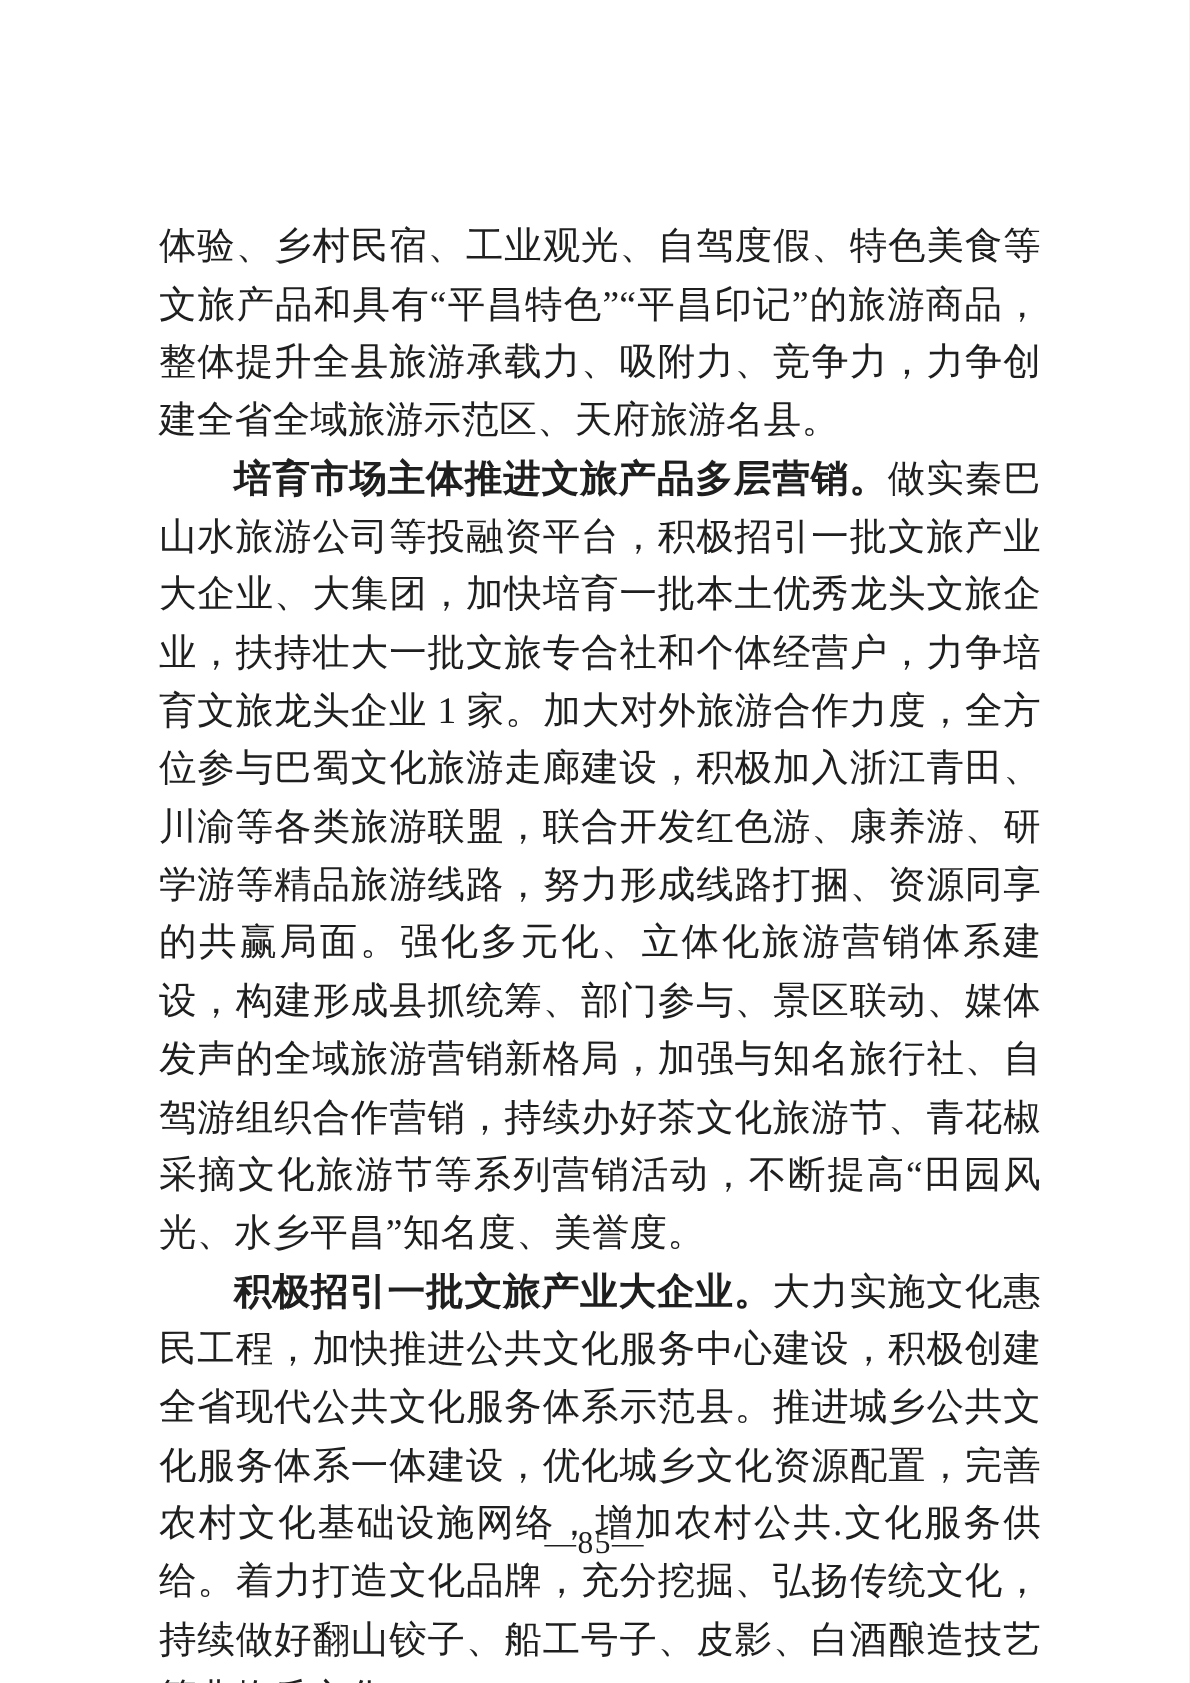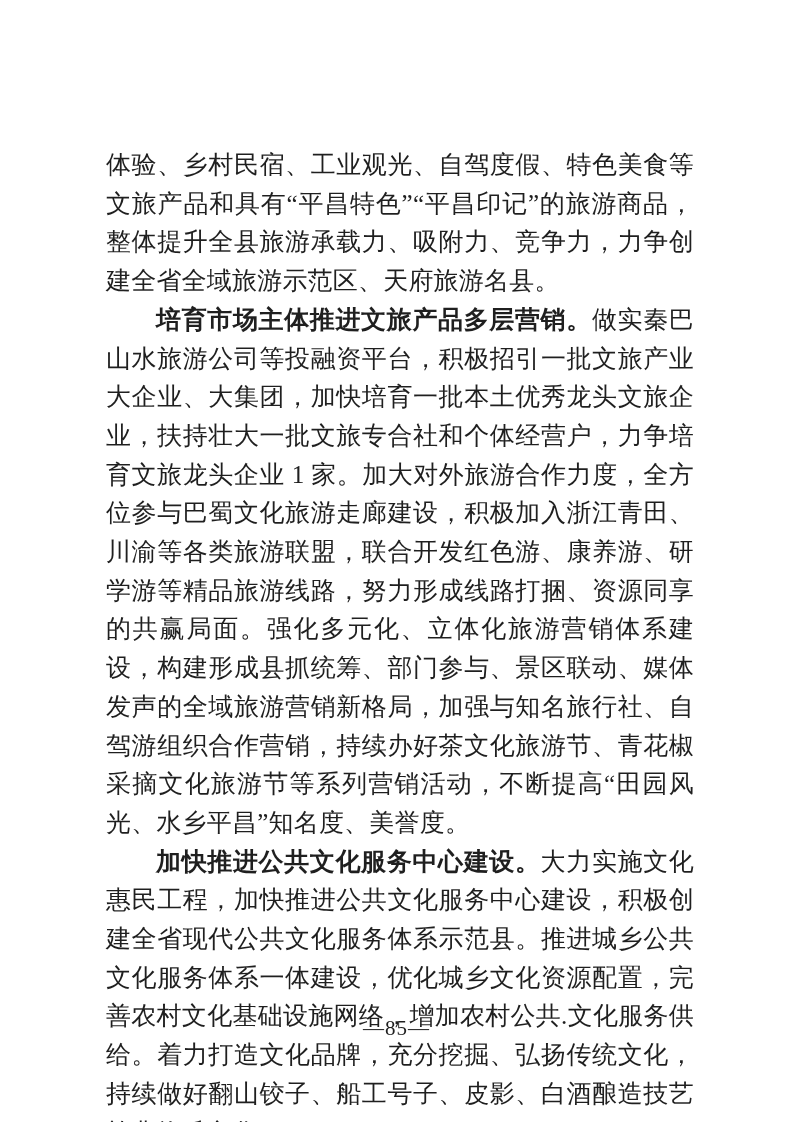--- a/index.html
+++ b/index.html
@@ -49,18 +49,18 @@
     letter-spacing: 1px;
   }
 </style>
 </head>
 <body>
 
 <div class="page">
   <div class="body-text">
     <p class="para"><span class="lead"></span><span>体验、乡村民宿、工业观光、自驾度假、特色美食等文旅产品和具有“平昌特色”“平昌印记”的旅游商品，整体提升全县旅游承载力、吸附力、竞争力，力争创建全省全域旅游示范区、天府旅游名县。</span></p>
     <p class="para indent"><span class="lead">培育市场主体推进文旅产品多层营销。</span><span>做实秦巴山水旅游公司等投融资平台，积极招引一批文旅产业大企业、大集团，加快培育一批本土优秀龙头文旅企业，扶持壮大一批文旅专合社和个体经营户，力争培育文旅龙头企业 1 家。加大对外旅游合作力度，全方位参与巴蜀文化旅游走廊建设，积极加入浙江青田、川渝等各类旅游联盟，联合开发红色游、康养游、研学游等精品旅游线路，努力形成线路打捆、资源同享的共赢局面。强化多元化、立体化旅游营销体系建设，构建形成县抓统筹、部门参与、景区联动、媒体发声的全域旅游营销新格局，加强与知名旅行社、自驾游组织合作营销，持续办好茶文化旅游节、青花椒采摘文化旅游节等系列营销活动，不断提高“田园风光、水乡平昌”知名度、美誉度。</span></p>
-    <p class="para indent"><span class="lead">加快推进公共文化服务中心建设。</span><span>大力实施文化惠民工程，加快推进公共文化服务中心建设，积极创建全省现代公共文化服务体系示范县。推进城乡公共文化服务体系一体建设，优化城乡文化资源配置，完善农村文化基础设施网络，增加农村公共.文化服务供给。着力打造文化品牌，充分挖掘、弘扬传统文化，持续做好翻山铰子、船工号子、皮影、白酒酿造技艺等非物质文化</span></p>
+    <p class="para indent"><span class="lead">积极招引一批文旅产业大企业。</span><span>大力实施文化惠民工程，加快推进公共文化服务中心建设，积极创建全省现代公共文化服务体系示范县。推进城乡公共文化服务体系一体建设，优化城乡文化资源配置，完善农村文化基础设施网络，增加农村公共.文化服务供给。着力打造文化品牌，充分挖掘、弘扬传统文化，持续做好翻山铰子、船工号子、皮影、白酒酿造技艺等非物质文化</span></p>
   </div>
   <div class="footer">
     <span>—85—</span>
   </div>
 </div>
 
 </body></html>

